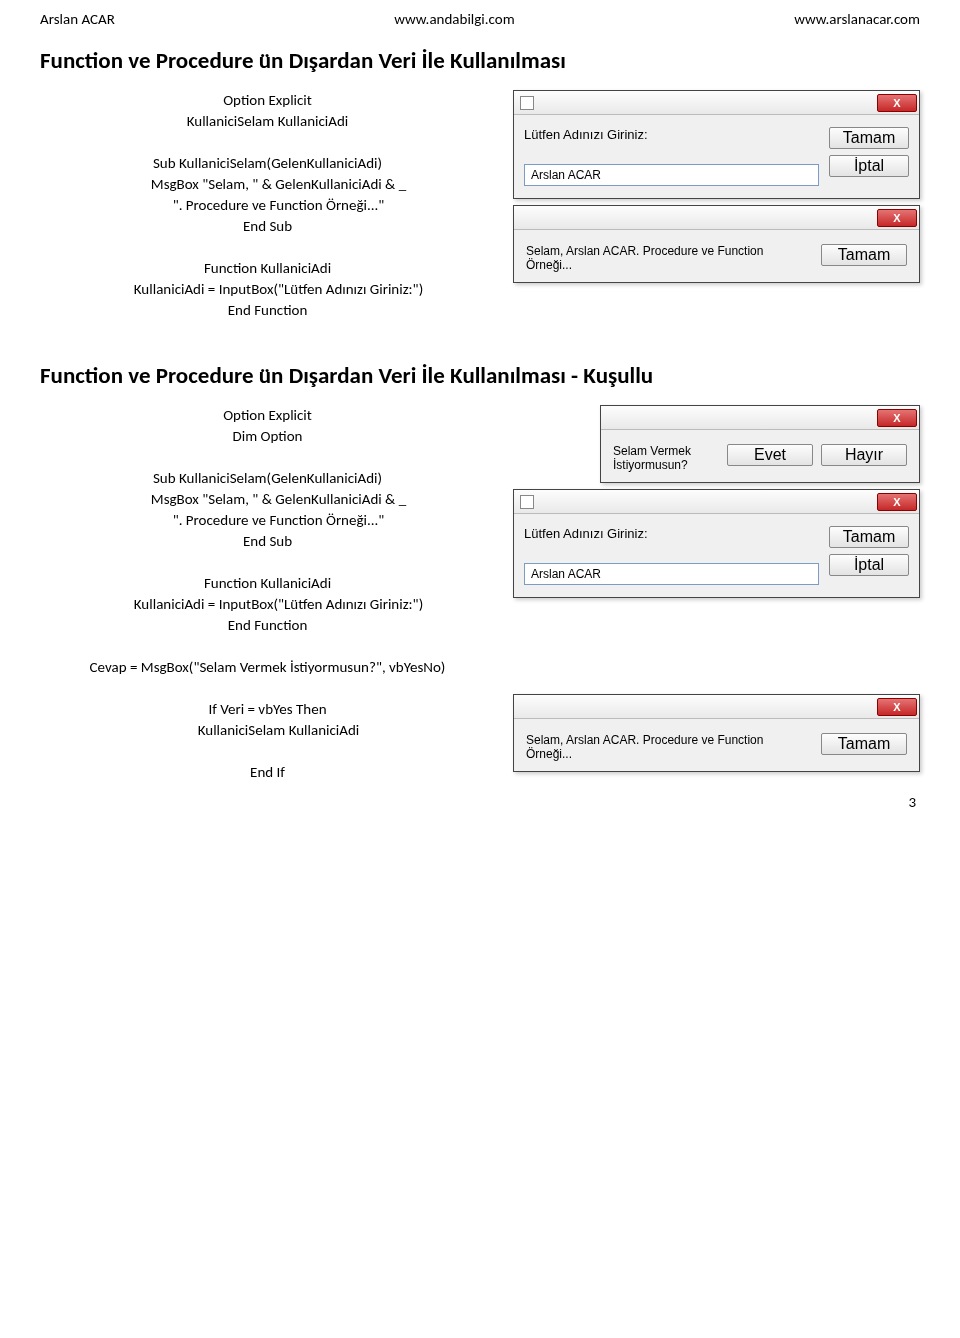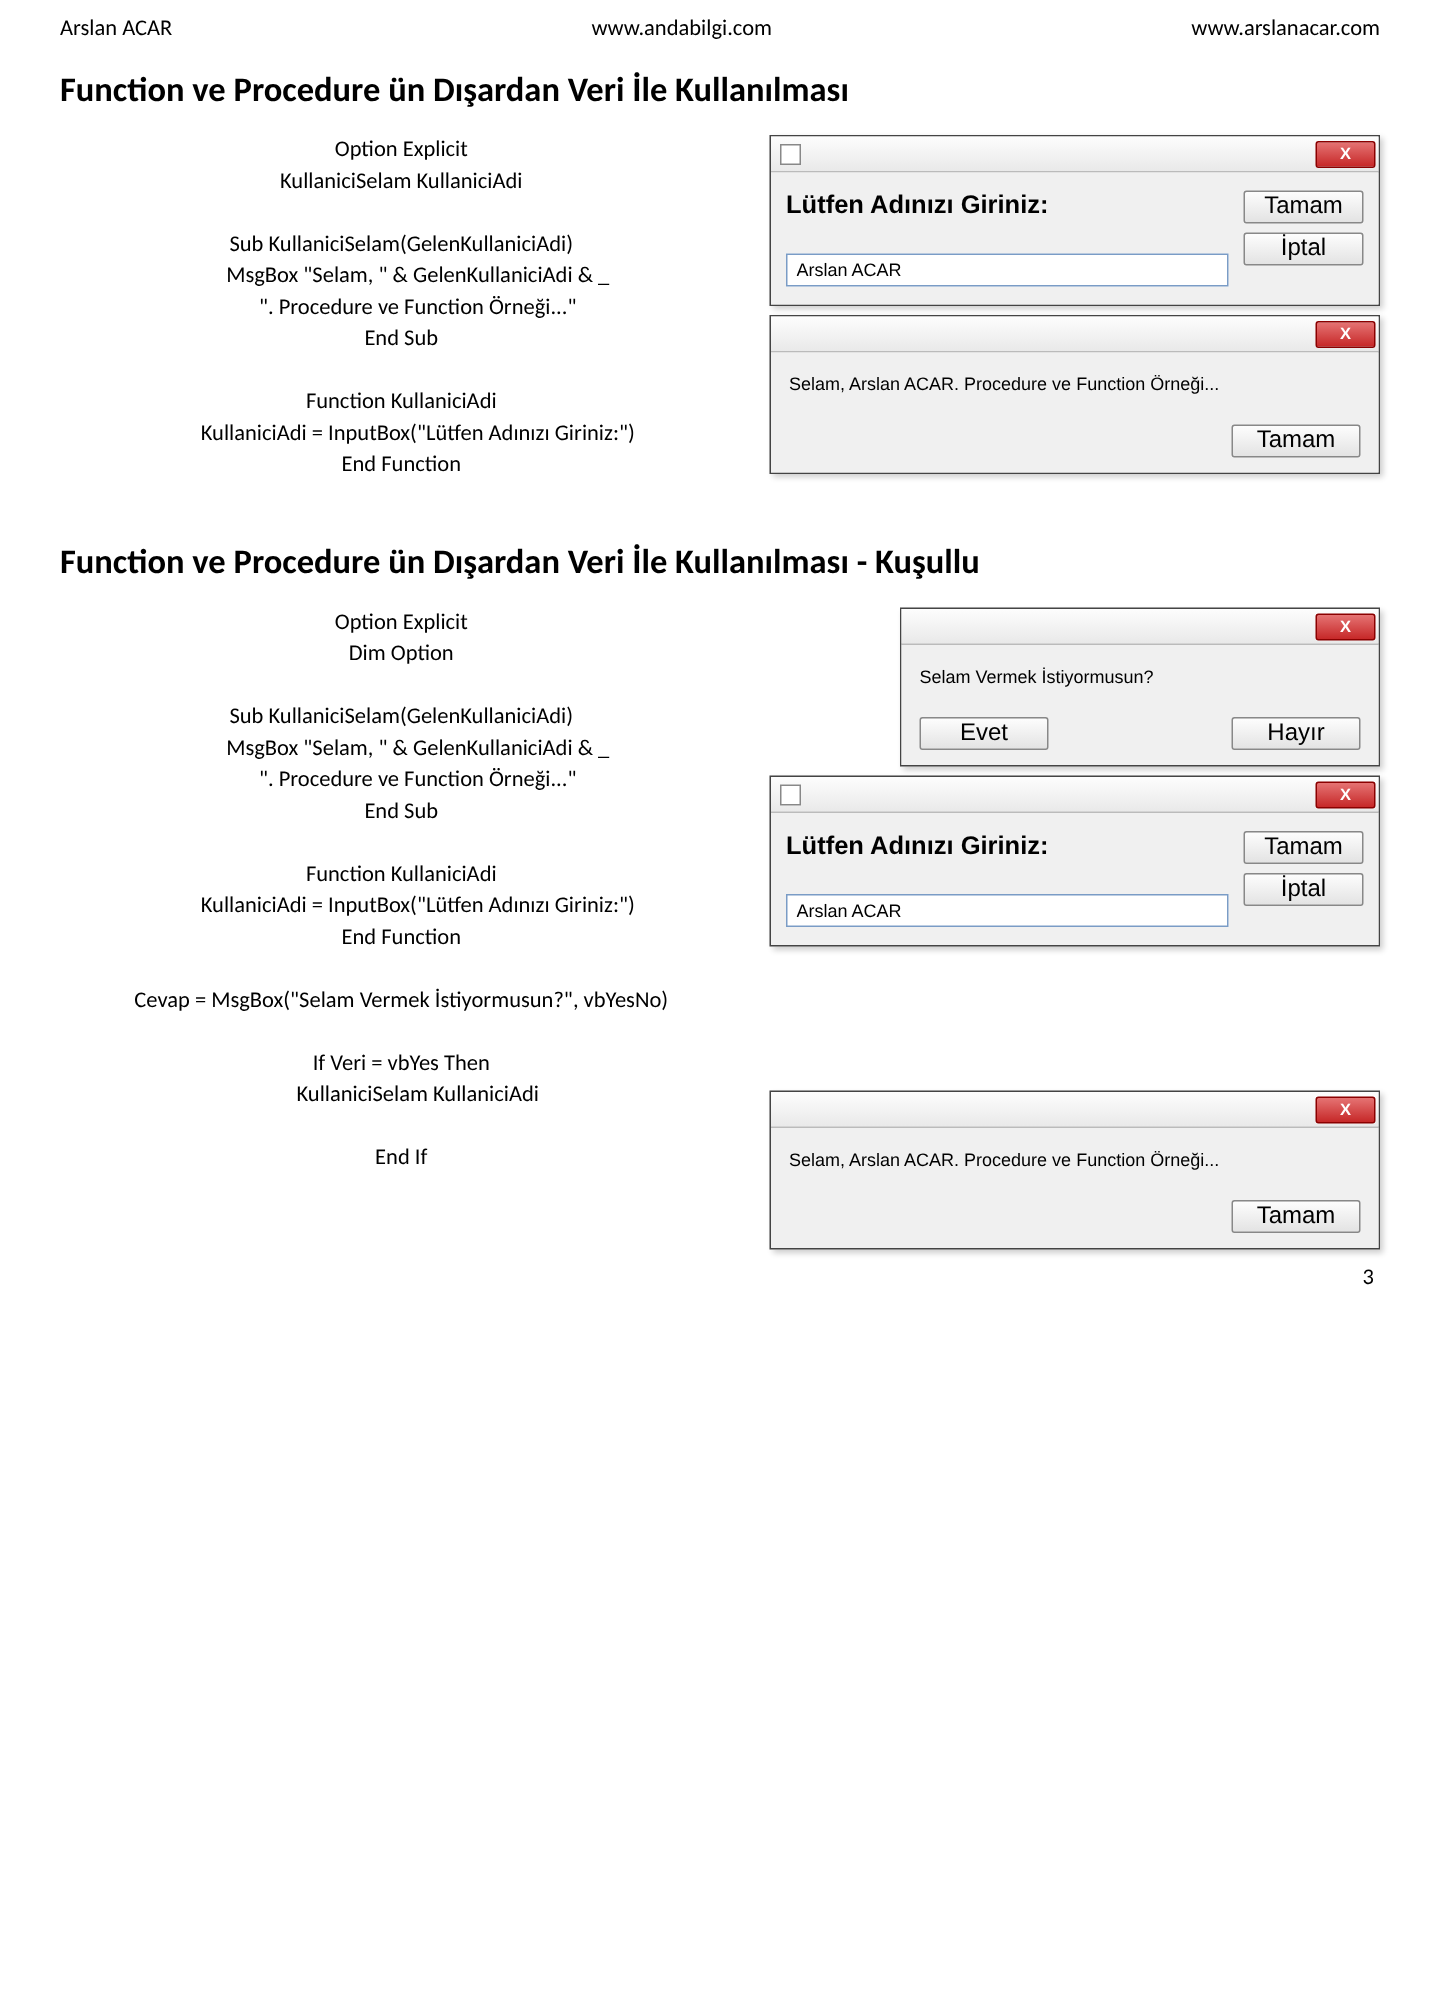--- a/index.html
+++ b/index.html
@@ -72,21 +72,21 @@
   }
   .dlg-body {
     background: #f0f0f0;
     padding: 12px 10px;
     display: flex;
     gap: 10px;
   }
   .dlg-body .prompt-area {
     flex: 1;
   }
-  .dlg-body label { display: block; margin-bottom: 22px; font-size: 17px; font-weight: bold; }
+  .dlg-body label { display: block; margin-bottom: 22px; font-size: 13px; }
   .text-input {
     width: 100%;
     border: 1px solid #7a9cc6;
     background: #fff;
     height: 22px;
     padding: 2px 6px;
     font-size: 12px;
   }
   .btn-col {
     display: flex; flex-direction: column; gap: 6px;
@@ -95,21 +95,21 @@
   .win-btn {
     height: 22px;
     border: 1px solid #888;
     background: linear-gradient(#fdfdfd,#e3e3e3);
     border-radius: 2px;
     font-size: 16px;
     display: flex; align-items: center; justify-content: center;
     cursor: default;
   }
   .msg-dialog .dlg-body {
-    flex-direction: column;
+    flex-direction: row;
     padding: 14px 12px 10px 12px;
     gap: 20px;
   }
   .msg-dialog .btn-row {
     display: flex; justify-content: flex-end; gap: 8px;
   }
   .msg-dialog .btn-row .win-btn { width: 86px; }
   .msg-center .btn-row { justify-content: space-between; }
   .page-num {
     text-align: right;

